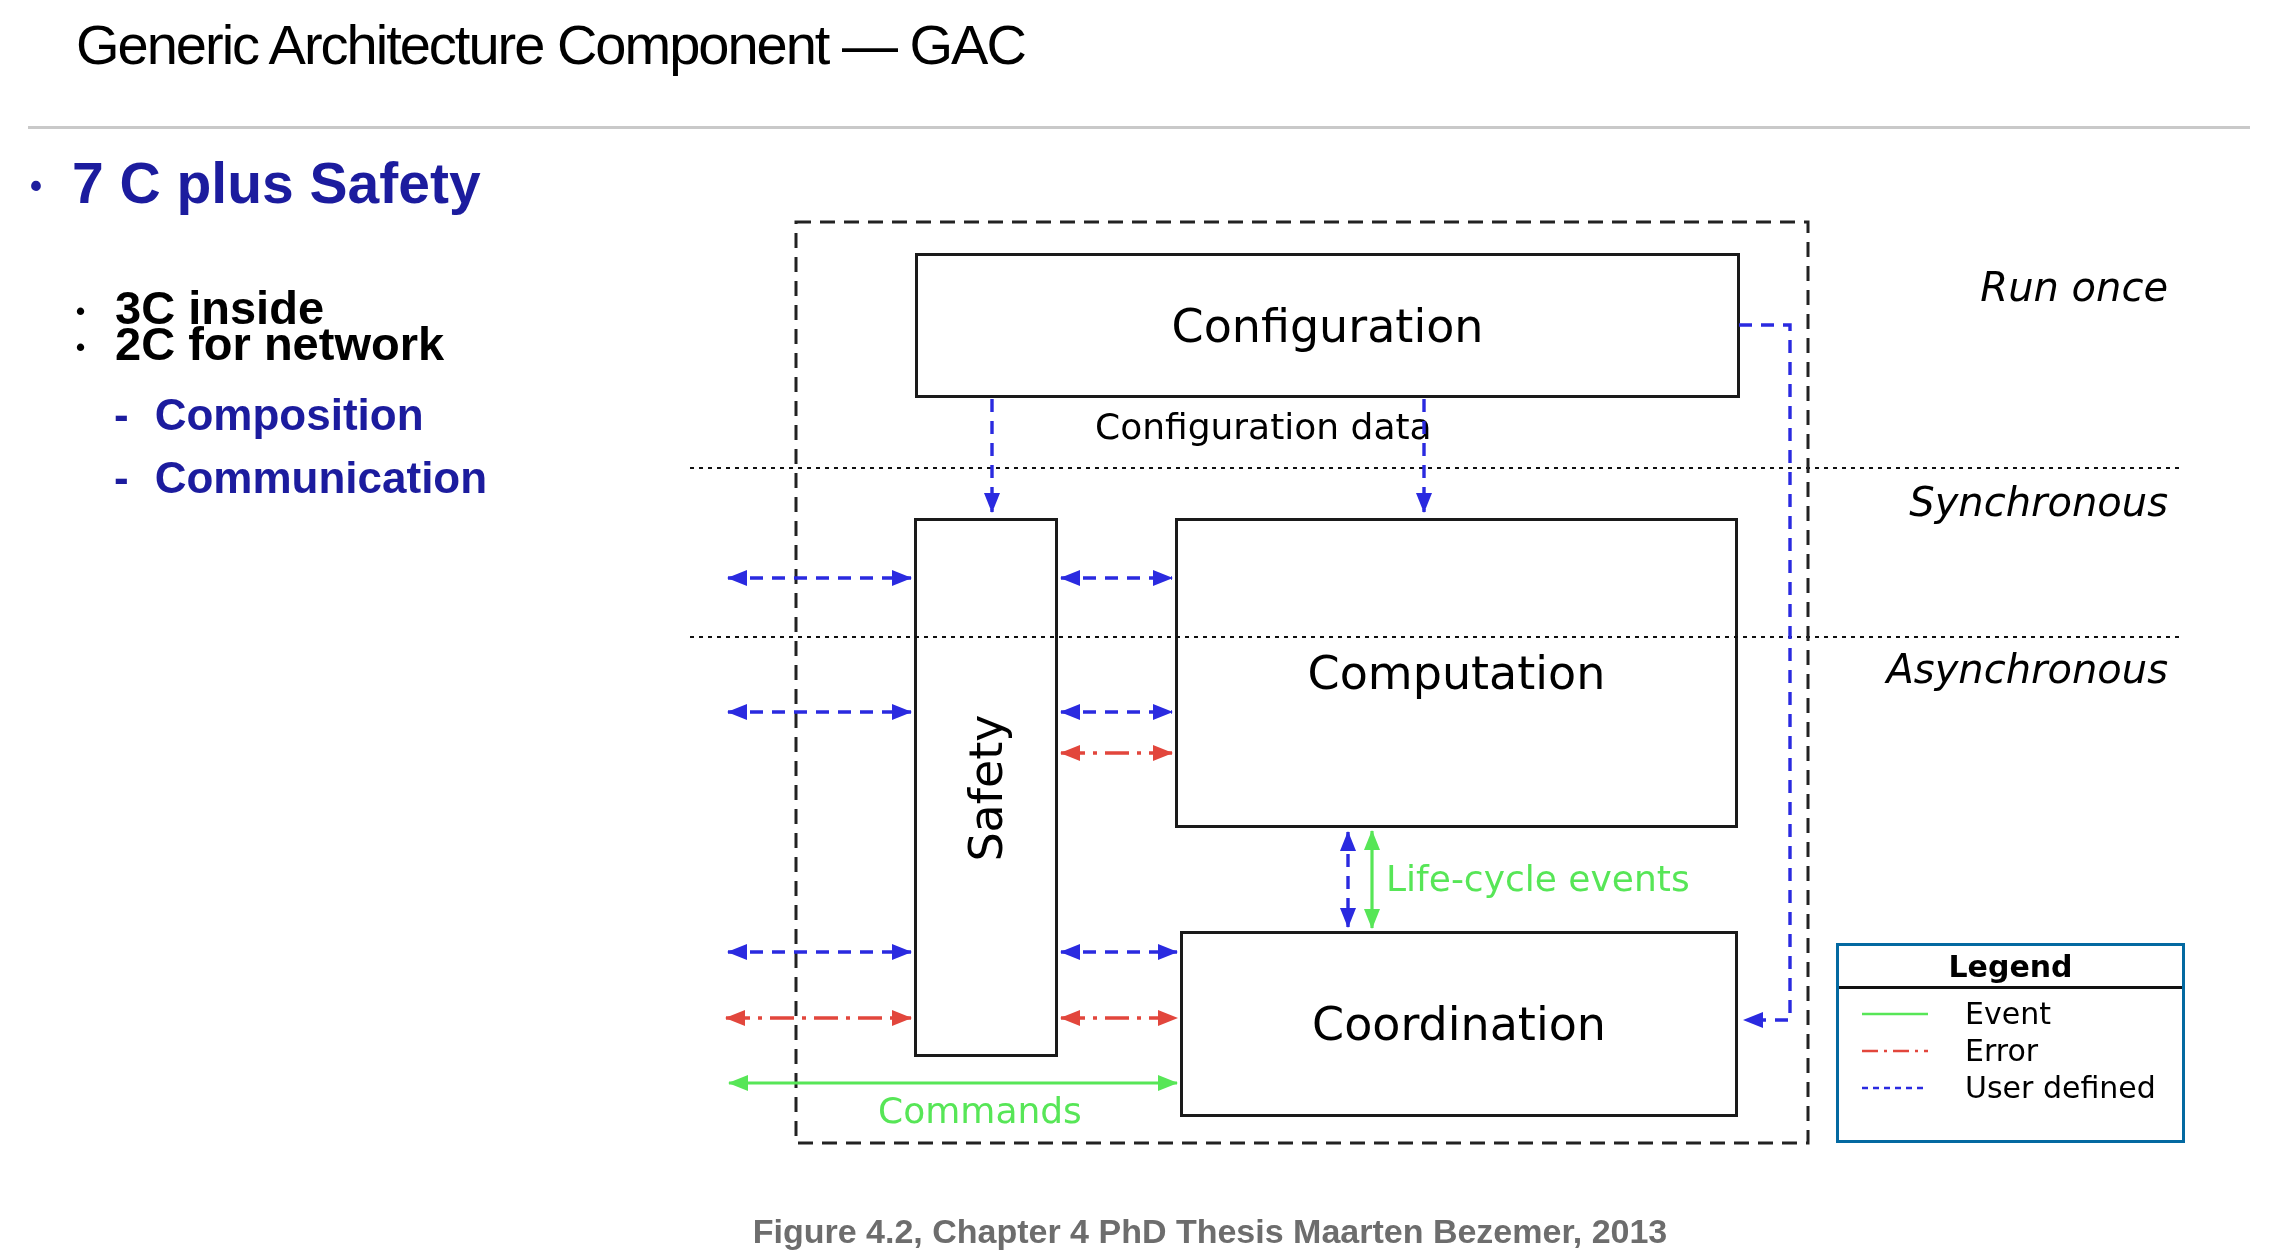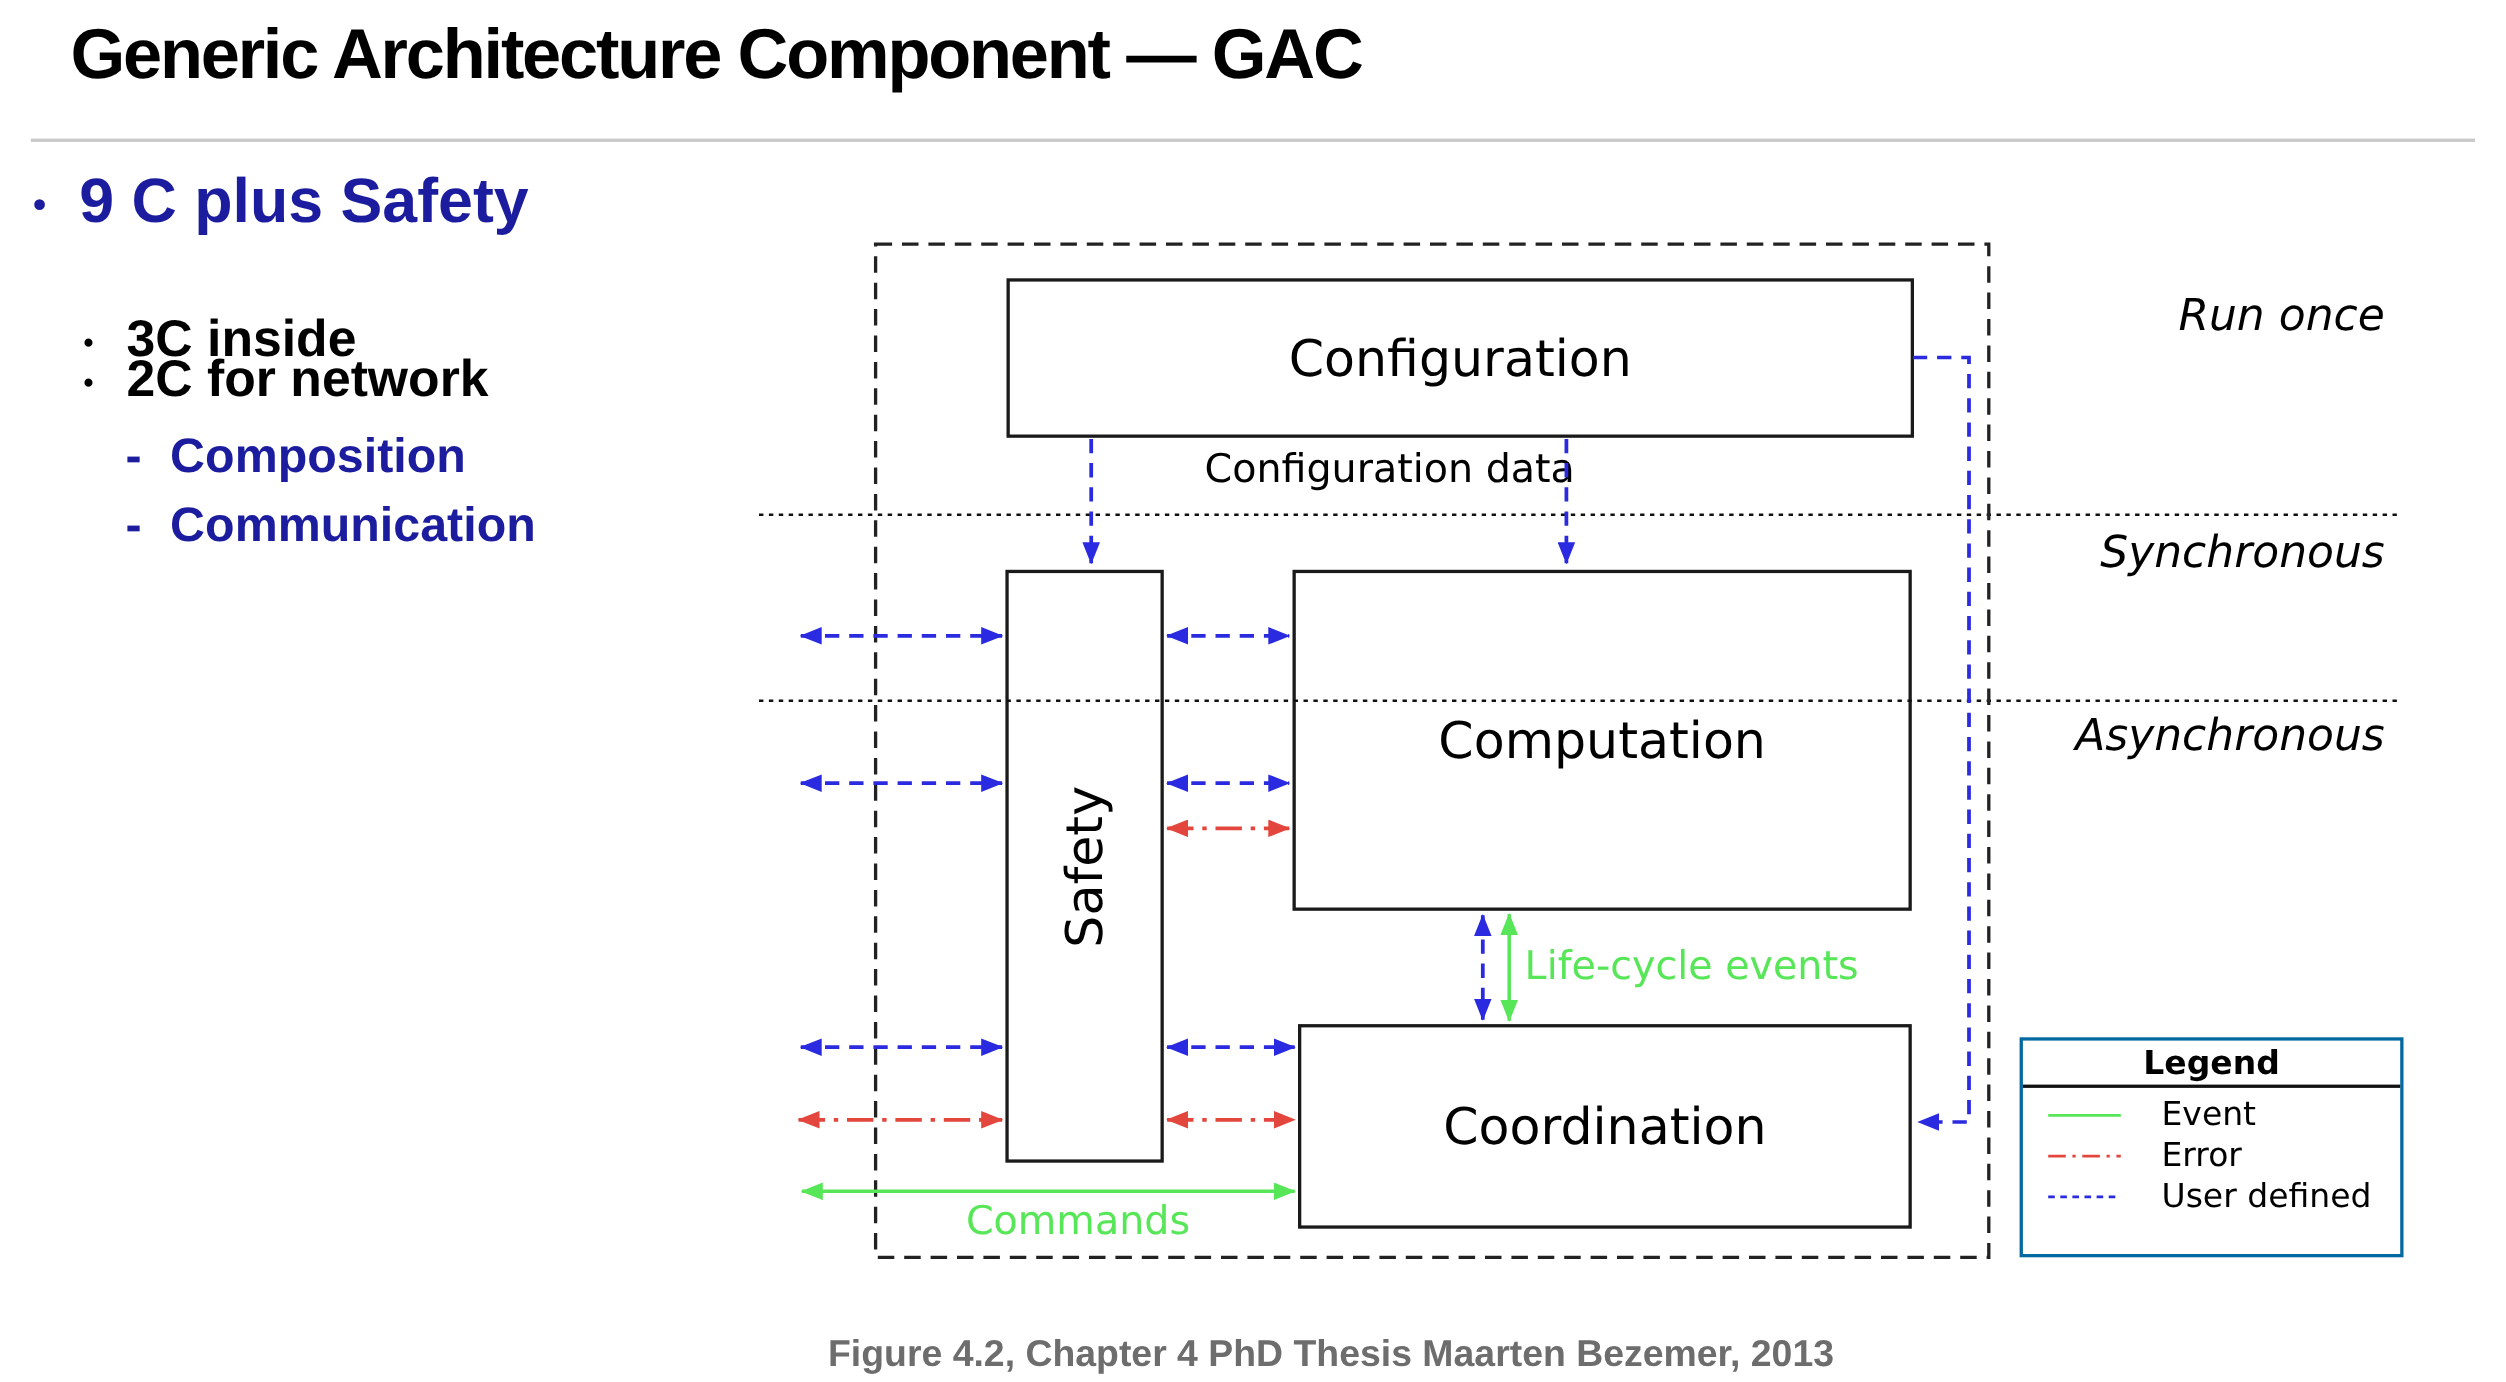--- a/index.html
+++ b/index.html
@@ -3,21 +3,21 @@
 <meta charset="utf-8">
 <style>
   :root{
     --c-navy:#1c1c9e; --c-blue:#2a2ae0; --c-red:#e2463c; --c-green:#57e657;
     --c-gray:#6d6d6d; --c-line:#1a1a1a;
   }
   html,body{margin:0;padding:0;background:#fff;}
   .page{position:relative;width:2278px;height:1256px;background:#fff;overflow:hidden;
         font-family:"Liberation Sans",sans-serif;color:#000;}
 
-  .title{position:absolute;left:64px;top:12px;font-size:64px;font-weight:bold;
+  .title{position:absolute;left:76px;top:12px;font-size:56px;font-weight:normal;
          letter-spacing:-2px;white-space:nowrap;}
   .rule{position:absolute;left:28px;top:126px;width:2222px;height:3px;background:#c9c9c9;}
 
   .bullet{position:absolute;font-weight:bold;white-space:nowrap;}
   .bullet .mark{display:inline-block;}
   .b-l1{left:30px;top:150px;font-size:57px;color:var(--c-navy);}
   .b-l1 .mark{font-size:0.60em;vertical-align:0.14em;margin-right:30px;}
   .b-l2{left:76px;font-size:47px;color:#000;}
   .b-l2 .mark{font-size:0.55em;vertical-align:0.16em;margin-right:30px;}
   .b-l2a{top:244px;margin-top:36px;} .b-l2b{top:316px;text-align:center;}
@@ -66,21 +66,21 @@
            font-size:34px;font-weight:bold;color:var(--c-gray);}
 </style>
 </head>
 <body>
 
 <div class="page">
 
   <div class="title">Generic Architecture Component — GAC</div>
   <div class="rule"></div>
 
-  <div class="bullet b-l1"><span class="mark">•</span><span>9 C plus Safety</span></div>
+  <div class="bullet b-l1"><span class="mark">•</span><span>7 C plus Safety</span></div>
 
   <div class="bullet b-l2 b-l2a"><span class="mark">•</span><span>3C inside</span></div>
 
   <div class="bullet b-l2 b-l2b"><span class="mark">•</span><span>2C for network</span></div>
 
   <div class="bullet b-l3 b-l3a"><span class="mark">-</span><span>Composition</span></div>
 
   <div class="bullet b-l3 b-l3b"><span class="mark">-</span><span>Communication</span></div>
 
   <div class="dbox box-config">

